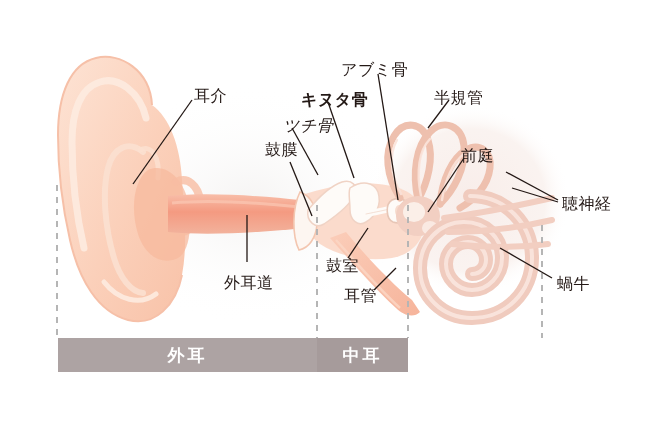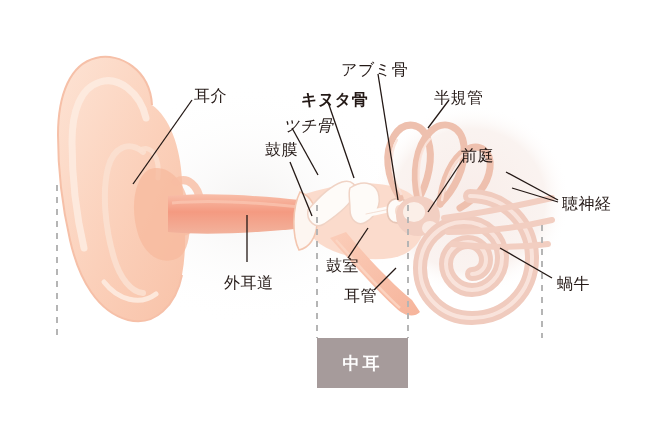--- a/index.html
+++ b/index.html
@@ -242,17 +242,20 @@
   <div class="lbl" style="left:341px; top:62px;">アブミ骨</div>
   <div class="lbl" style="left:434px; top:90px;">半規管</div>
   <div class="lbl" style="left:461px; top:148px;">前庭</div>
   <div class="lbl" style="left:562px; top:196px;">聴神経</div>
   <div class="lbl" style="left:557px; top:276px;">蝸牛</div>
   <div class="lbl" style="left:265px; top:142px;text-align:center;">鼓膜</div>
   <div class="lbl" style="left:224px; top:267px;margin-top:8px;">外耳道</div>
   <div class="lbl" style="left:326px; top:258px;">鼓室</div>
   <div class="lbl" style="left:344px; top:288px;">耳管</div>
 
-  <div class="region-bar" style="left:317px; top:338px; width:91px; height:50px; background:#a69b9b;">
+  <div class="region-bar" style="left:58px; top:338px; width:259px; height:34px; background:#ada3a3;">
+    <span>外耳</span>
+  </div>
+  <div class="region-bar" style="left:317px; top:338px; width:91px; height:34px; background:#a69b9b;">
     <span>中耳</span>
   </div>
 
 </div>
 
 </body></html>

